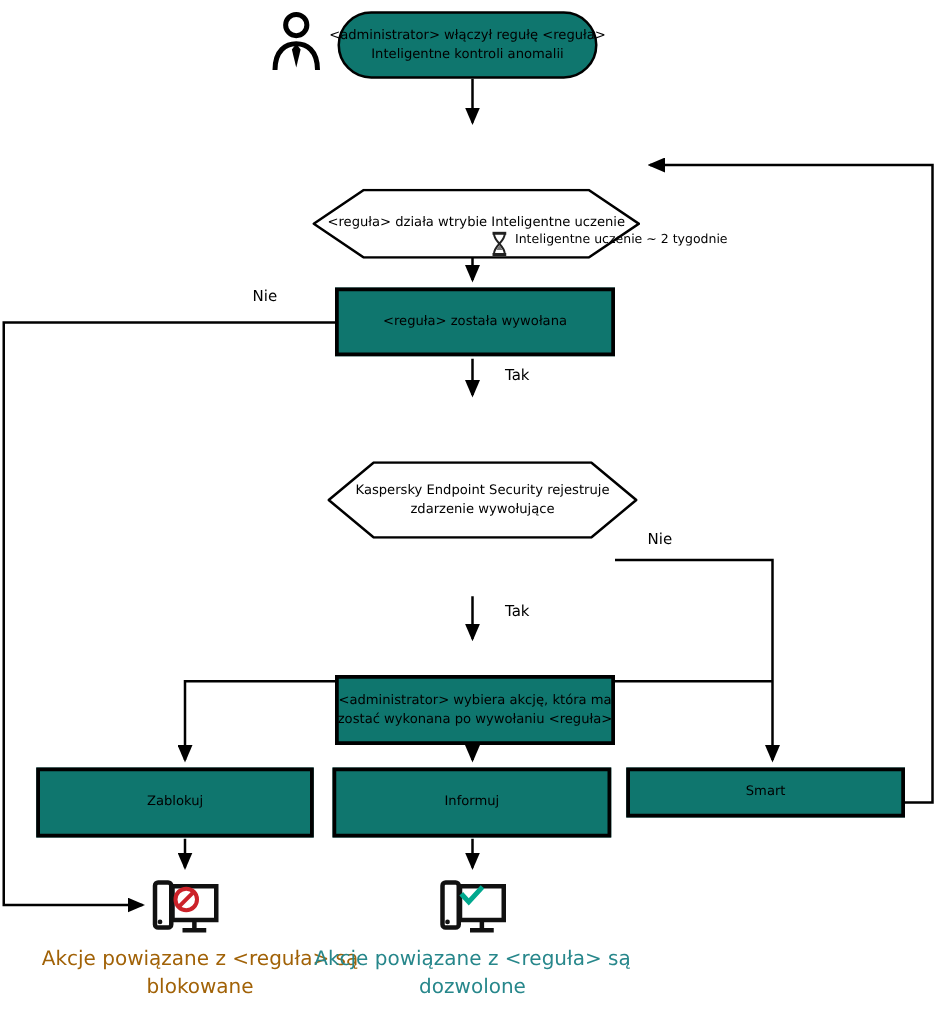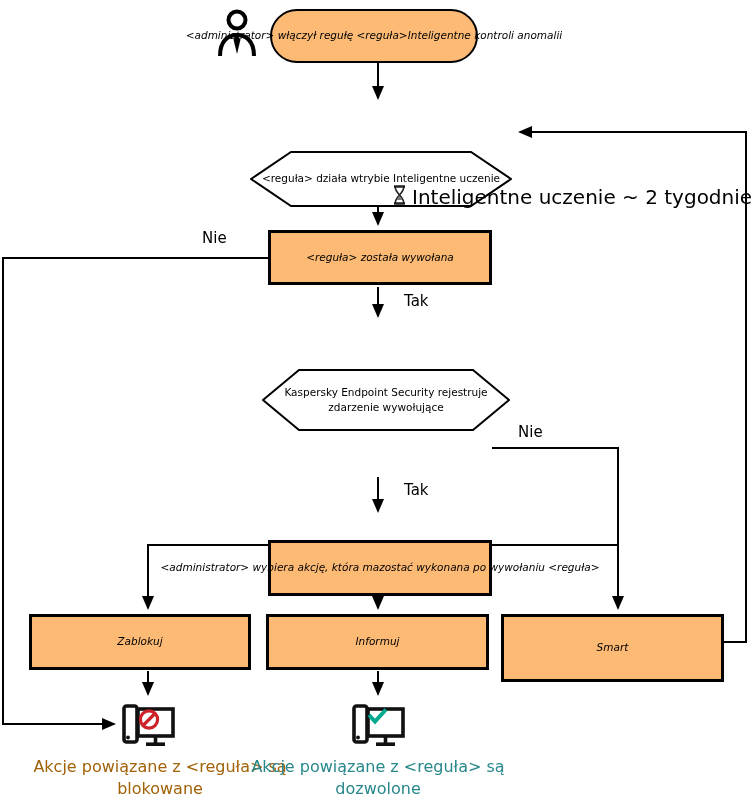--- a/index.html
+++ b/index.html
@@ -1,31 +1,31 @@
 <!DOCTYPE html>
 <html><head>
 <meta charset="utf-8">
 <style>
   html,body{margin:0;padding:0;background:#fff;}
   .canvas{position:relative;width:753px;height:812px;background:#fff;
           font-family:"DejaVu Sans","Liberation Sans",sans-serif;color:#000;overflow:hidden;}
   .abs{position:absolute;}
   .connectors{position:absolute;left:0;top:0;width:753px;height:812px;}
-  .node{background:#fdba74;border:3px solid #000;box-sizing:border-box;
-        display:flex;flex-direction:row;align-items:center;justify-content:center;
-        text-align:center;font-size:10.5px;line-height:1.45;font-style:italic;}
+  .node{background:#0f766e;border:3px solid #000;box-sizing:border-box;
+        display:flex;flex-direction:column;align-items:center;justify-content:center;
+        text-align:center;font-size:10.5px;line-height:1.45;}
   .stadium{border-width:2px;border-radius:27px;}
   .node .ln{display:block;white-space:nowrap;}
   .hexwrap{display:block;margin-top:47px;}
   .hex-bg{position:absolute;left:0;top:0;width:100%;height:100%;}
   .hex-label{position:absolute;left:0;top:0;right:0;bottom:0;display:flex;flex-direction:column;
              align-items:center;justify-content:center;text-align:center;font-size:10.5px;line-height:1.45;}
   .one-line{white-space:nowrap;}
-  .edge-label{font-size:15px;line-height:1;}
-  .note{font-size:20px;line-height:1;white-space:nowrap;}
+  .edge-label{font-size:12px;line-height:1;}
+  .note{font-size:10px;line-height:1;white-space:nowrap;}
   .caption{font-size:16px;line-height:1.4;text-align:center;}
 </style>
 </head>
 <body>
 
 <div class="canvas">
 
   <svg class="connectors" viewBox="0 0 753 812" fill="none">
     <defs>
       <marker id="arr" markerUnits="userSpaceOnUse" markerWidth="14" markerHeight="12" refX="12" refY="6" orient="auto">
@@ -96,21 +96,21 @@
     <span class="ln">&lt;administrator&gt; wybiera akcję, która ma</span>
     <span class="ln">zostać wykonana po wywołaniu &lt;reguła&gt;</span>
   </div>
 
   <div class="abs node" style="left:29px;top:614px;width:222px;height:56px">
     <span class="ln">Zablokuj</span>
   </div>
   <div class="abs node" style="left:266px;top:614px;width:223px;height:56px">
     <span class="ln">Informuj</span>
   </div>
-  <div class="abs node" style="left:501px;top:614px;width:223px;height:68px">
+  <div class="abs node" style="left:501px;top:614px;width:223px;height:40px">
     <span class="ln">Smart</span>
   </div>
 
   <svg class="abs" style="left:120px;top:698px" width="56" height="52" viewBox="0 0 56 52" fill="none">
     <rect x="4" y="8" width="13" height="36" rx="2.5" stroke="#111" stroke-width="3.6" fill="#fff"></rect>
     <circle cx="8" cy="39.5" r="1.9" fill="#111"></circle>
     <rect x="18" y="11" width="35" height="27" stroke="#111" stroke-width="3.6" fill="#fff"></rect>
     <path d="M35.5,38 L35.5,45" stroke="#111" stroke-width="3.6"></path>
     <path d="M26,46.2 L45,46.2" stroke="#111" stroke-width="3.6"></path>
     <g>

